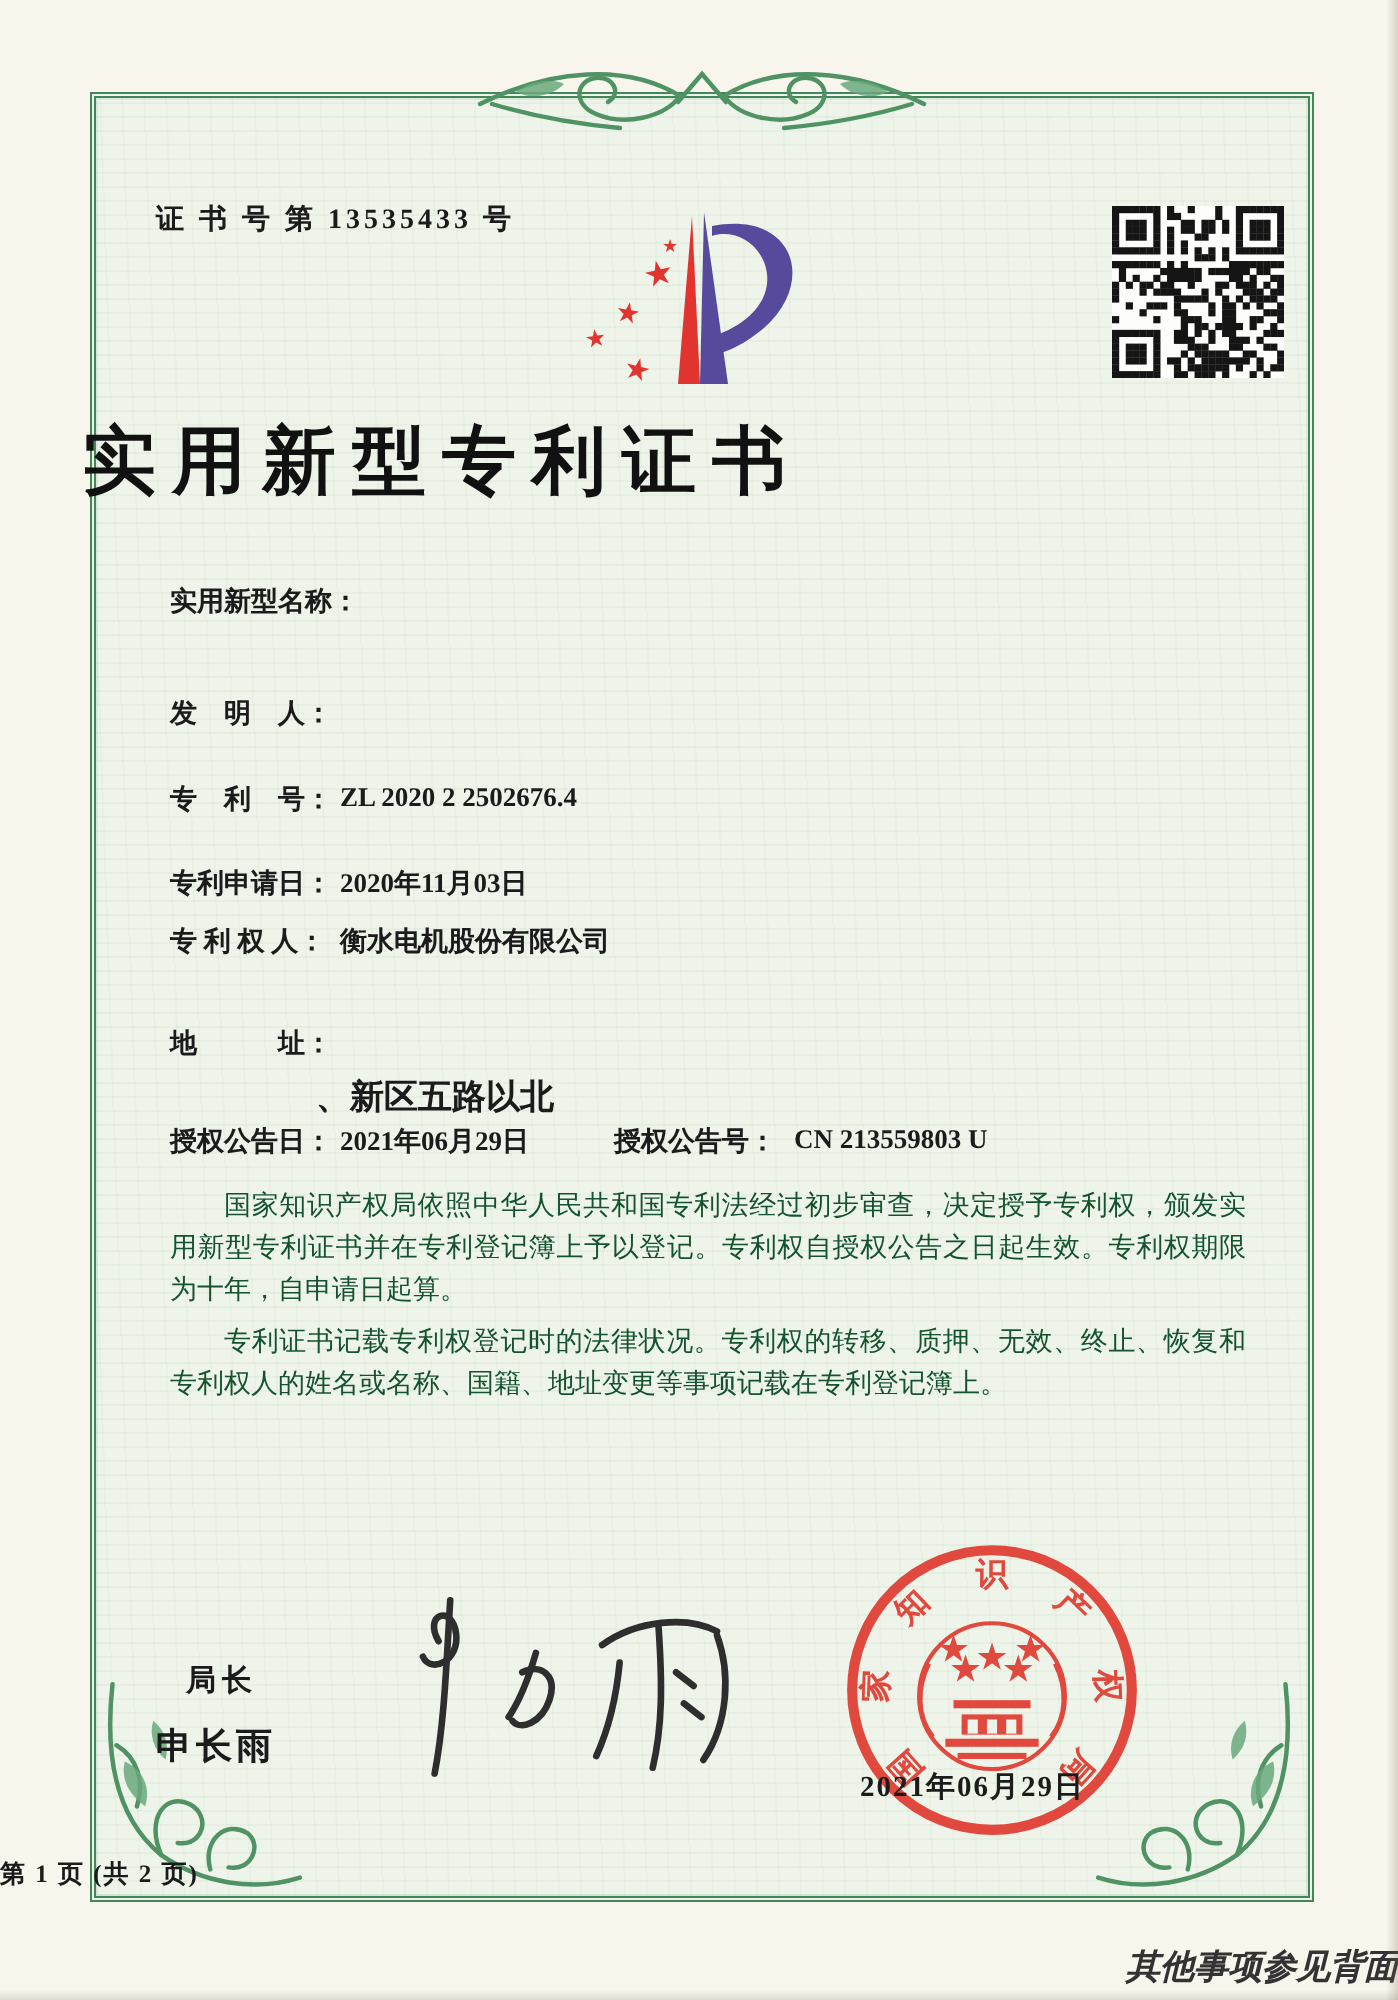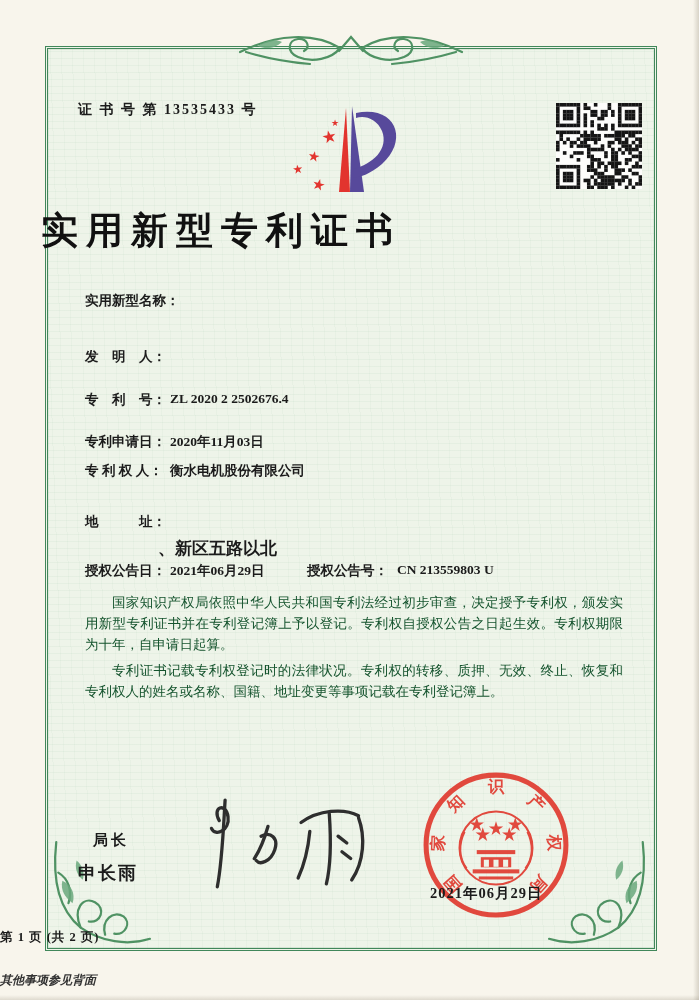--- a/index.html
+++ b/index.html
@@ -58,21 +58,21 @@
 
   .seal{position:absolute;left:420px;top:766px;width:152px;height:154px;opacity:.9;}
   .seal .red{fill:#e0372c;}
   .seal .ring{fill:none;stroke:#e0372c;stroke-width:5;}
   .seal .thin{fill:none;stroke:#e0372c;stroke-width:2;}
   .seal text{font-family:"Liberation Serif","DejaVu Serif",serif;font-weight:700;font-size:16px;fill:#e0372c;}
 
   .seal-date{position:absolute;left:430px;top:884px;font-size:14.5px;font-weight:700;letter-spacing:1px;}
 
   .page-info{position:absolute;left:0;top:929px;width:699px;text-align:left;font-size:12.5px;font-weight:700;letter-spacing:1px;}
-  .back-note{position:absolute;left:0;top:972px;width:699px;text-align:left;font-size:12px;font-style:italic;font-weight:700;color:#333;}
+  .back-note{position:absolute;left:0;top:972px;width:699px;text-align:right;font-size:17px;font-style:italic;font-weight:700;color:#333;}
 
   .star{fill:#e2342e;}
 </style>
 </head>
 <body>
 
 <div class="frame"></div>
 
 <svg class="ornament" style="left:236px;top:24px" width="230" height="52" viewBox="0 0 230 52">
   <g>

